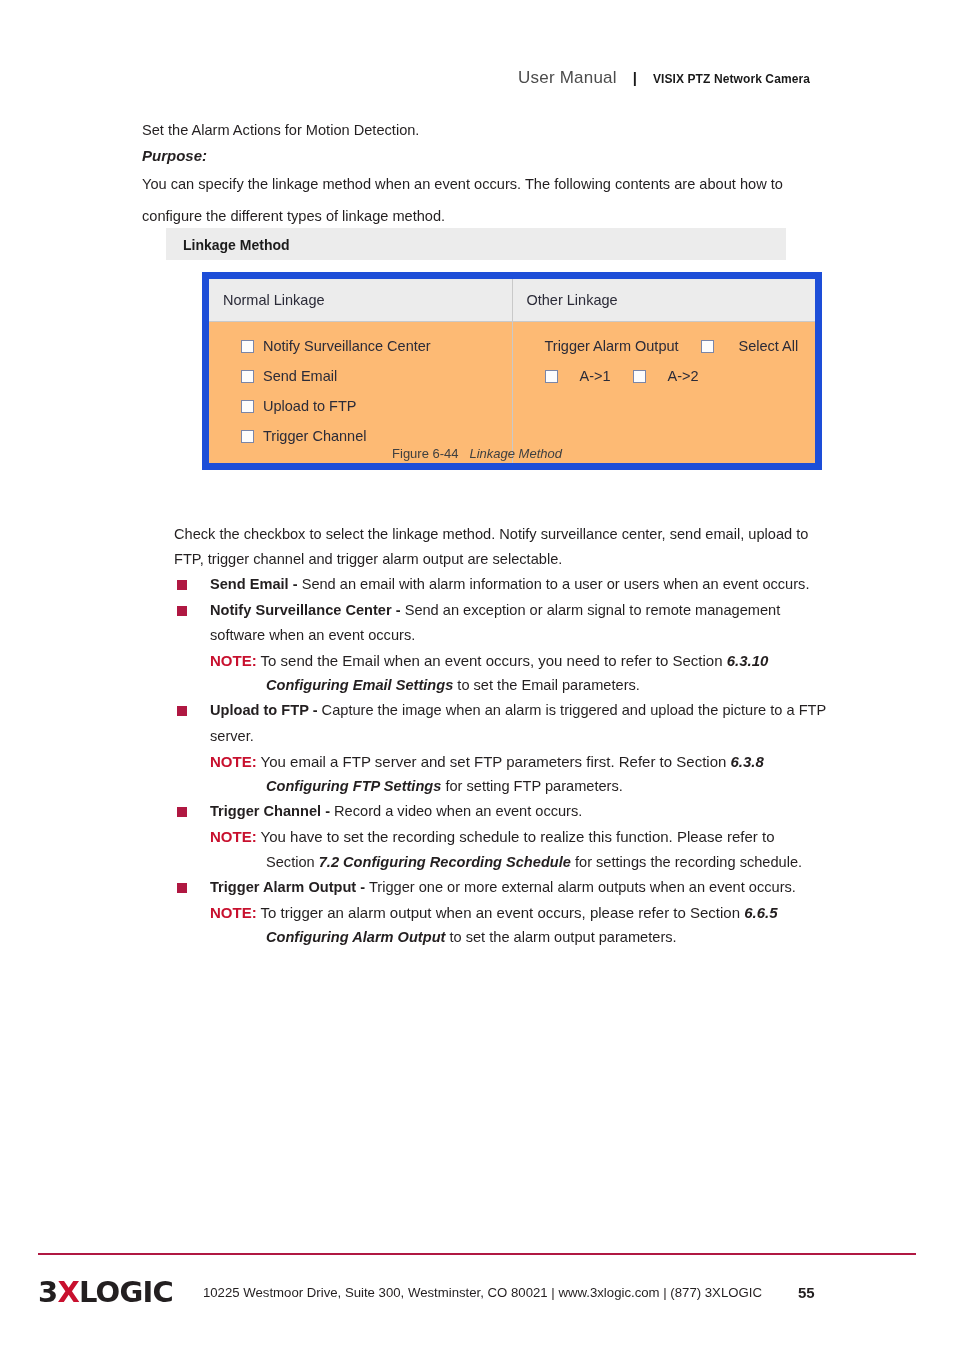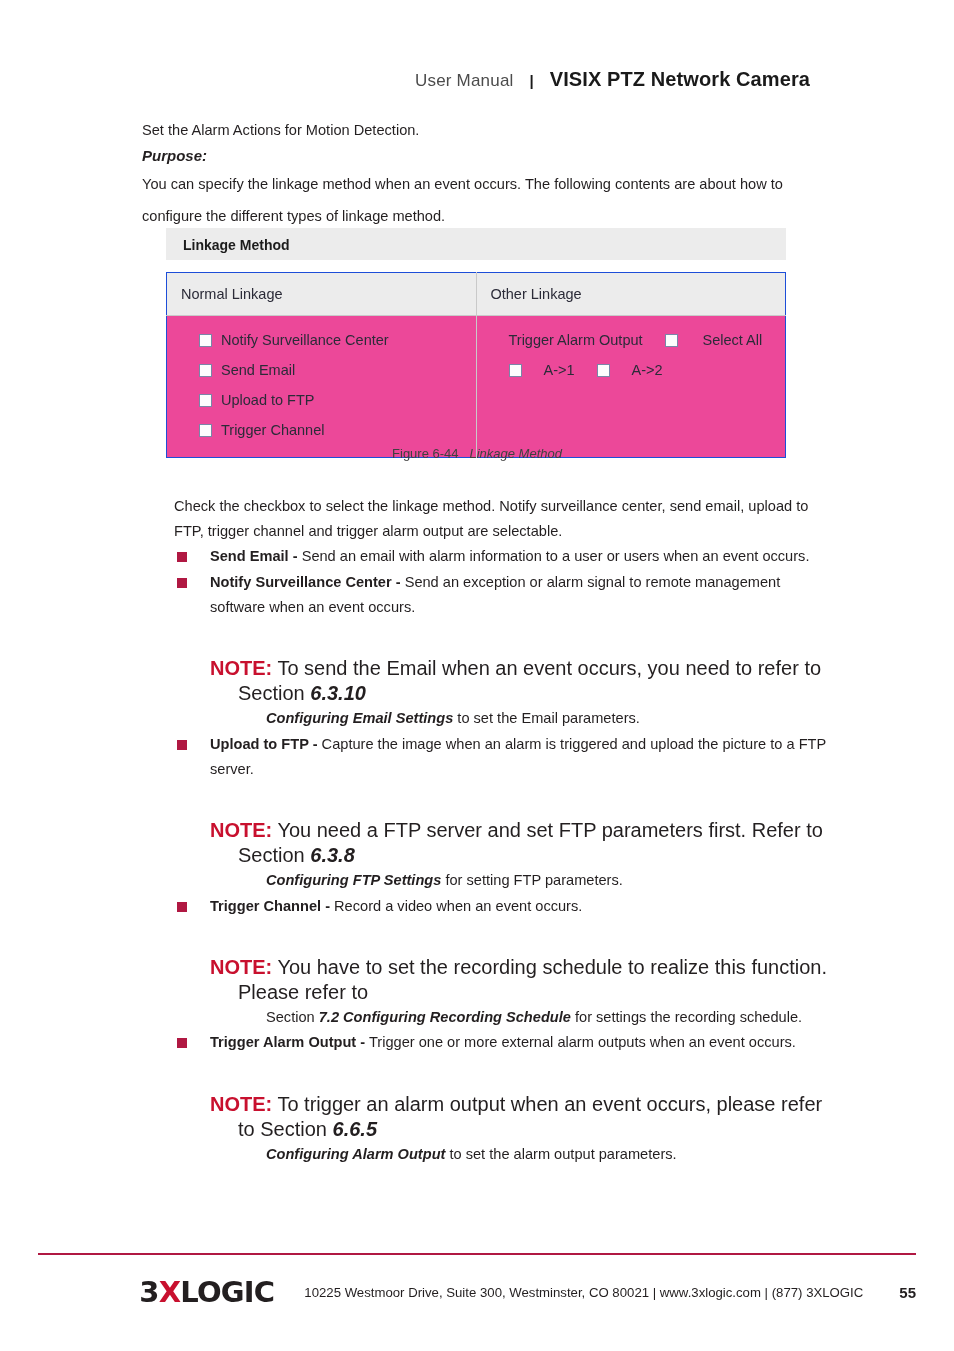--- a/index.html
+++ b/index.html
@@ -34,21 +34,21 @@
     color: #4c4c4c;
     letter-spacing: .2px;
   }
   .doc-header .hdr-sep {
     font-size: 15px;
     font-weight: bold;
     color: #1a1a1a;
     padding: 0 4px;
   }
   .doc-header .hdr-sub {
-    font-size: 20px;
+    font-size: 12px;
     font-weight: bold;
     color: #1a1a1a;
     letter-spacing: .1px;
   }
 
   
   .content {
     position: absolute;
     top: 118px;
     left: 142px;
@@ -89,25 +89,26 @@
     height: 32px;
     line-height: 32px;
     padding-left: 16px;
     font-size: 14px;
     font-weight: bold;
     color: #1c1c1c;
     box-sizing: border-box;
   }
   .linkage-table {
     margin-top: 12px;
-    border: 1px solid #1d4ed8;
+    border: 7px solid #1d4ed8;
     border-collapse: collapse;
     width: 100%;
     table-layout: fixed;
-    background: #ec4899;
+    background: #fdba74;
+    margin-left: 36px;
   }
   .linkage-table th {
     background: #ececec;
     border-right: 1px solid #c9c9c9;
     border-bottom: 1px solid #c9c9c9;
     text-align: left;
     font-weight: normal;
     font-size: 14.5px;
     color: #2b2b38;
     padding: 7px 0 7px 14px;
@@ -156,21 +157,21 @@
     text-align: center;
     font-size: 13px;
     color: #404040;
   }
   .figcaption .fig-num { font-style: normal; }
   .figcaption .fig-name { font-style: italic; }
 
   
   .lower {
     position: absolute;
-    top: 494px;
+    top: 522px;
     left: 174px;
     width: 660px;
   }
   .para-block {
     font-size: 14.6px;
     line-height: 25.2px;
     margin: 0;
   }
   .bullet-item {
     position: relative;
@@ -185,23 +186,22 @@
     top: 8px;
     width: 10px;
     height: 10px;
     background: #b01842;
   }
   .bold { font-weight: bold; }
   .bi { font-weight: bold; font-style: italic; }
   .note {
     padding-left: 64px;
     text-indent: -28px;
-    font-size: 20px;
+    font-size: 15px;
     line-height: 25.2px;
-    margin-top: 36px;
   }
   .note-sub {
     padding-left: 92px;
     font-size: 14.6px;
     line-height: 25.2px;
   }
   .note-label {
     font-weight: bold;
     color: #c8102e;
   }
@@ -216,21 +216,20 @@
     background: #b01842;
   }
   .footer {
     position: absolute;
     left: 38px;
     top: 1272px;
     width: 878px;
     height: 40px;
     display: flex;
     align-items: center;
-    justify-content: flex-end;
   }
   .logo {
     font-size: 29px;
     font-weight: bold;
     letter-spacing: -0.8px;
     color: #231f20;
     line-height: 1;
     white-space: nowrap;
     font-family: "DejaVu Sans", sans-serif;
   }
@@ -351,21 +350,21 @@
     </div>
     <div class="note-sub">
       <span class="bi">Configuring Email Settings</span><span> to set the Email parameters.</span>
     </div>
 
     <div class="bullet-item">
       <span class="bullet-sq"></span>
       <span class="bold">Upload to FTP -</span><span> Capture the image when an alarm is triggered and upload the picture to a FTP server.</span>
     </div>
     <div class="note">
-      <span class="note-label">NOTE:</span><span> You need a FTP server and set FTP parameters first. Refer to Section </span><span class="bi">6.3.8</span>
+      <span class="note-label">NOTE:</span><span> You email a FTP server and set FTP parameters first. Refer to Section </span><span class="bi">6.3.8</span>
     </div>
     <div class="note-sub">
       <span class="bi">Configuring FTP Settings</span><span> for setting FTP parameters.</span>
     </div>
 
     <div class="bullet-item">
       <span class="bullet-sq"></span>
       <span class="bold">Trigger Channel -</span><span> Record a video when an event occurs.</span>
     </div>
     <div class="note">

